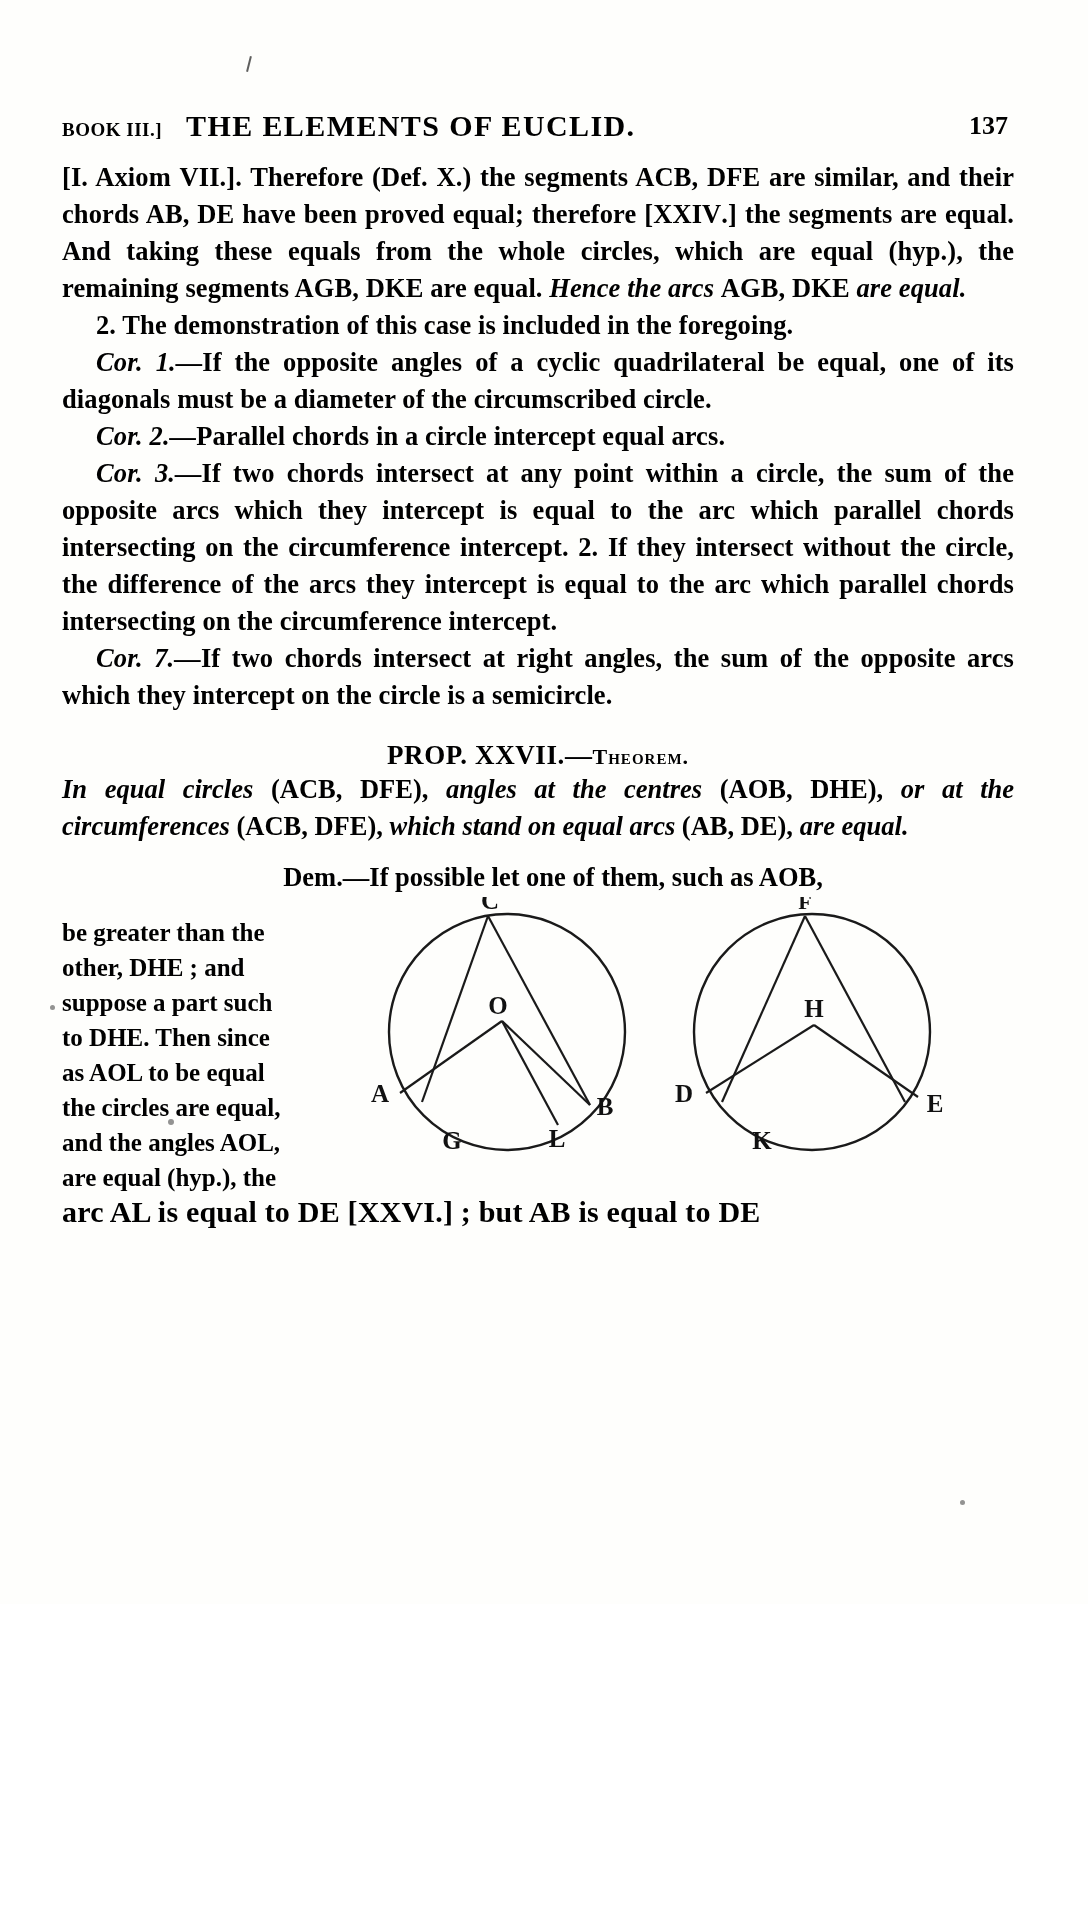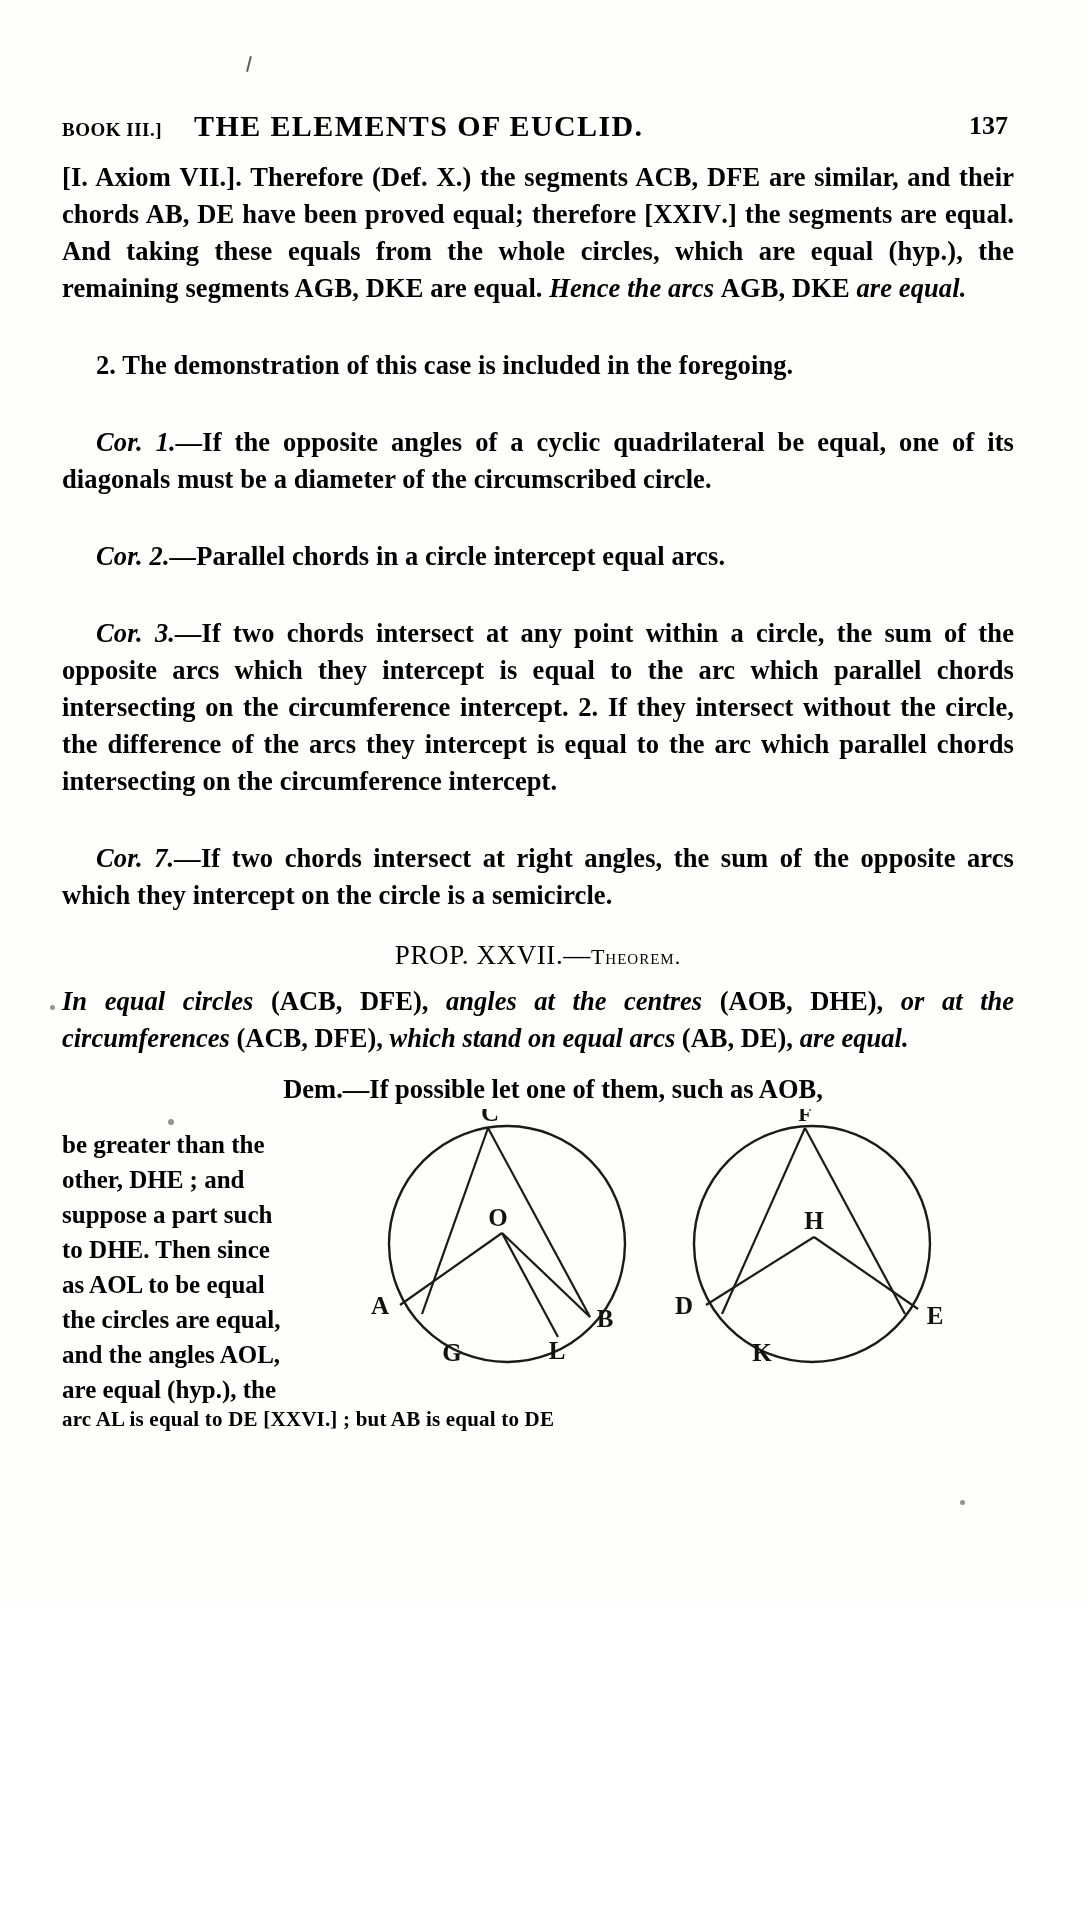--- a/index.html
+++ b/index.html
@@ -49,21 +49,21 @@
     position: absolute;
     left: 0;
     bottom: 2px;
     font-size: 19px;
     font-weight: bold;
     letter-spacing: 0.5px;
     font-variant: small-caps;
   }
   .runhead .title {
     position: absolute;
-    left: 132px;
+    left: 124px;
     bottom: 0;
     font-size: 30px;
     font-weight: bold;
     letter-spacing: 1.4px;
   }
   .runhead .pagenum {
     position: absolute;
     right: 6px;
     bottom: 2px;
     font-size: 26px;
@@ -75,31 +75,30 @@
     font-size: 26.5px;
     line-height: 37px;
     font-weight: bold;
     text-align: justify;
     letter-spacing: 0.1px;
   }
   .para {
     margin: 0 0 0 0;
     text-align: justify;
   }
-  .para.indent { text-indent: 34px; margin-top: 40px; }
+  .para.indent { text-indent: 34px; }
   .sc { font-variant: small-caps; }
   .ital { font-style: italic; }
 
   
   .prop-head {
     text-align: center;
     font-size: 27px;
-    font-weight: normal;
+    font-weight: bold;
     margin-top: 26px;
-    margin-bottom: 12px;
     letter-spacing: 0.6px;
   }
   .prop-head .theorem {
     font-variant: small-caps;
     font-size: 22px;
     letter-spacing: 1px;
   }
 
   .enunciation {
     font-size: 26.5px;
@@ -137,21 +136,21 @@
   }
   .wrapcol div { white-space: nowrap; }
   .figure {
     position: absolute;
     left: 300px;
     top: -6px;
     width: 650px;
     height: 290px;
   }
   .lastline {
-    font-size: 21px;
+    font-size: 30px;
     font-weight: bold;
     margin-top: 2px;
     letter-spacing: 0.2px;
   }
 
   .tick {
     position: absolute;
     left: 248px;
     top: 56px;
     width: 2px;

